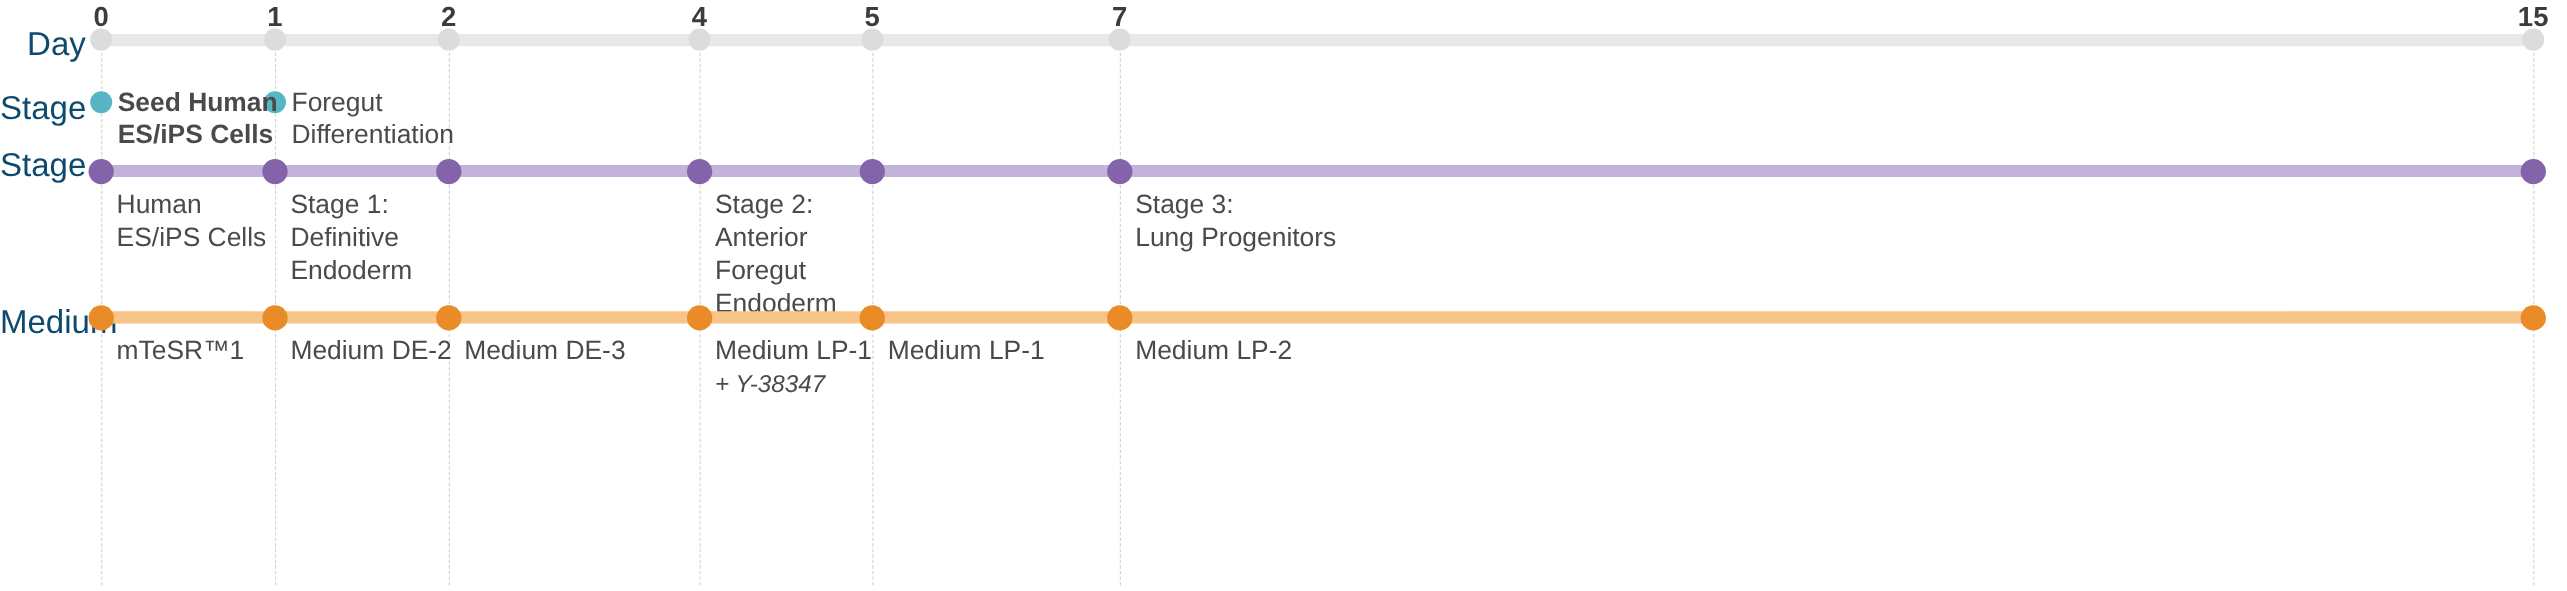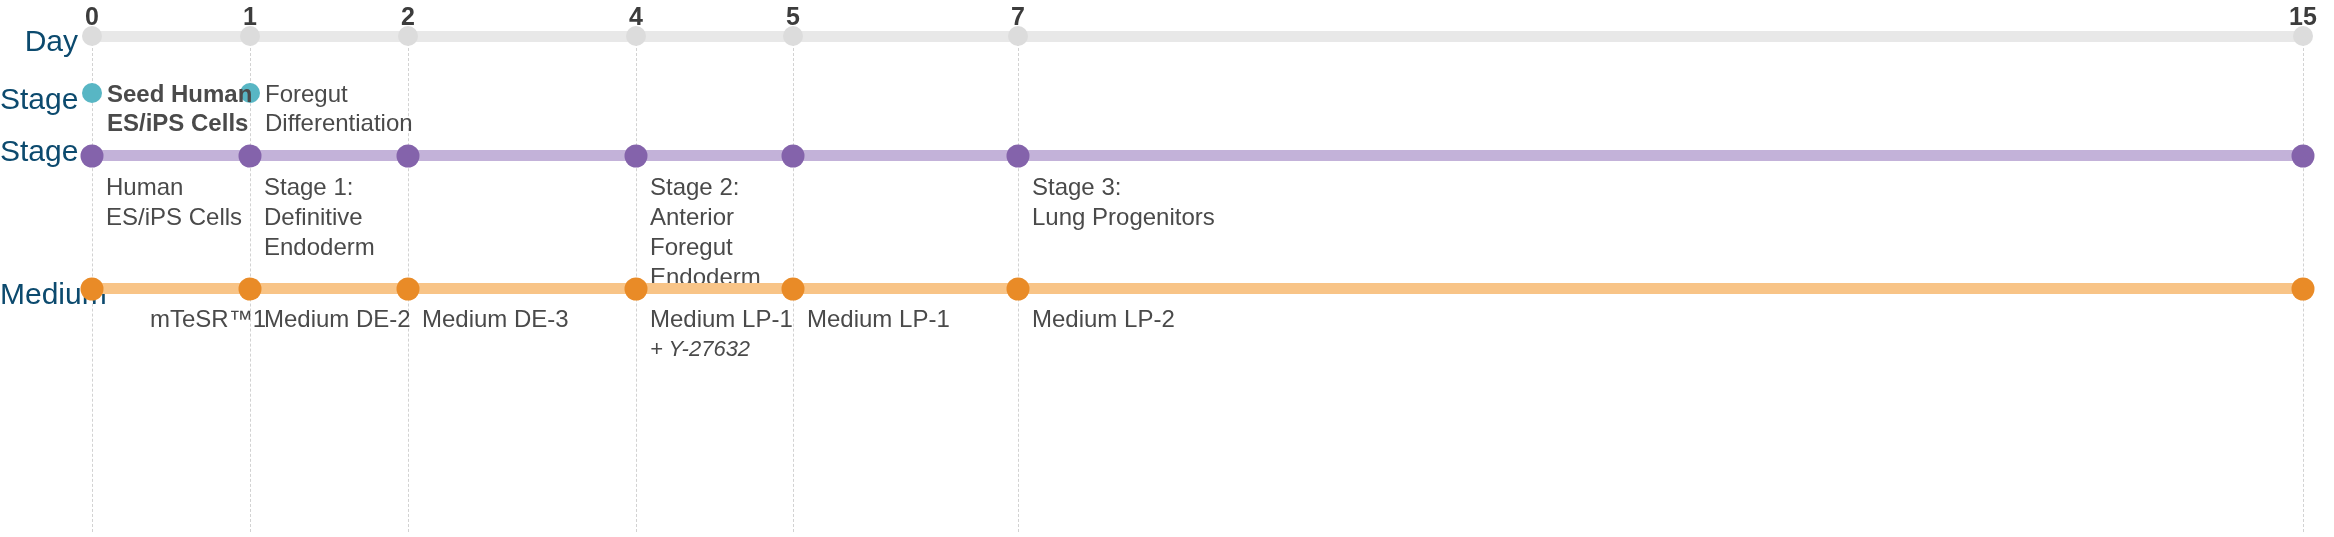--- a/index.html
+++ b/index.html
@@ -164,21 +164,21 @@
   <div id="medium-dots">
       <div class="dot medium" style="left:92px; top:289px;"></div>
       <div class="dot medium" style="left:250px; top:289px;"></div>
       <div class="dot medium" style="left:408px; top:289px;"></div>
       <div class="dot medium" style="left:636px; top:289px;"></div>
       <div class="dot medium" style="left:793px; top:289px;"></div>
       <div class="dot medium" style="left:1018px; top:289px;"></div>
       <div class="dot medium" style="left:2303px; top:289px;"></div>
     </div>
   <div id="medium-notes">
-      <div class="note medium-note" style="left:106px; top:304px; white-space:nowrap;margin-left:44px;"><span>mTeSR™1</span></div>
+      <div class="note medium-note" style="left:106px; top:304px; white-space:nowrap;"><span>mTeSR™1</span></div>
       <div class="note medium-note" style="left:264px; top:304px; white-space:nowrap;"><span>Medium DE-2</span></div>
       <div class="note medium-note" style="left:422px; top:304px; white-space:nowrap;"><span>Medium DE-3</span></div>
-      <div class="note medium-note" style="left:650px; top:304px; white-space:nowrap;"><span>Medium LP-1</span><span class="sub">+ Y-27632</span></div>
+      <div class="note medium-note" style="left:650px; top:304px; white-space:nowrap;"><span>Medium LP-1</span><span class="sub">+ Y-38347</span></div>
       <div class="note medium-note" style="left:807px; top:304px; white-space:nowrap;"><span>Medium LP-1</span></div>
       <div class="note medium-note" style="left:1032px; top:304px; white-space:nowrap;"><span>Medium LP-2</span></div>
     </div>
 
 </div>
 
 </body></html>

